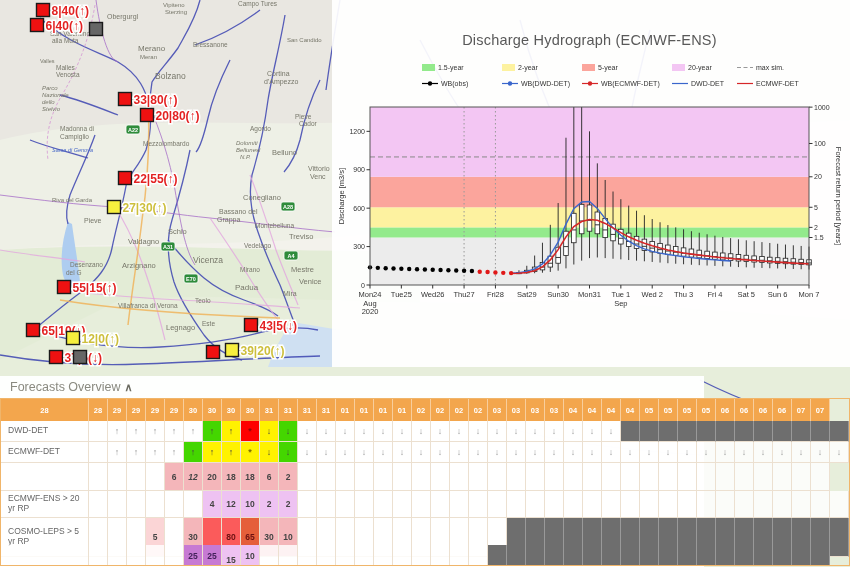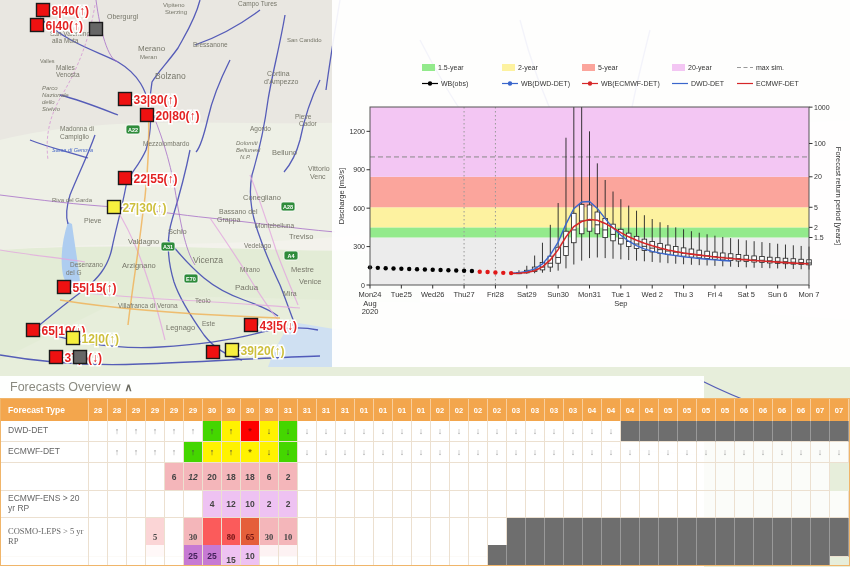--- a/index.html
+++ b/index.html
@@ -162,20 +162,21 @@
       <text x="64.5" y="361.5" class="mlabel" fill="#e32222">37|5(↓)</text>
       <rect x="73.5" y="350.5" width="13" height="13" fill="#666666" stroke="#1a1a1a" stroke-width="1.4"></rect>
       <rect x="244.5" y="318.5" width="13" height="13" fill="#ee1111" stroke="#1a1a1a" stroke-width="1.4"></rect>
       <text x="259.5" y="329.5" class="mlabel" fill="#e32222">43|5(↓)</text>
       <rect x="206.5" y="345.5" width="13" height="13" fill="#ee1111" stroke="#1a1a1a" stroke-width="1.4"></rect>
       <rect x="225.5" y="343.5" width="13" height="13" fill="#f6ef3e" stroke="#1a1a1a" stroke-width="1.4"></rect>
       <text x="240.5" y="354.5" class="mlabel" fill="#cdbf3c">39|20(↑)</text>
     </svg>
 
   <div id="chart-panel">
+    <div id="chart-title">Discharge Hydrograph (ECMWF-ENS)</div>
     <svg id="chart-svg" width="515" height="367">
         <rect x="38" y="237.4906474820144" width="439" height="47.509352517985604" fill="#ececec"></rect>
         <rect x="38" y="227.37410071942446" width="439" height="10.116546762589934" fill="#93ea8c"></rect>
         <rect x="38" y="207.26906474820146" width="439" height="20.105035971223003" fill="#fdf2a0"></rect>
         <rect x="38" y="176.79136690647482" width="439" height="30.477697841726638" fill="#fba59c"></rect>
         <rect x="38" y="107" width="439" height="69.79136690647482" fill="#f3c6f3"></rect>
         <line x1="132.07142857142856" y1="107" x2="132.07142857142856" y2="285" stroke="#999" stroke-width="1" stroke-dasharray="1.5,2.5"></line>
         <line x1="163.42857142857144" y1="107" x2="163.42857142857144" y2="285" stroke="#999" stroke-width="1" stroke-dasharray="1.5,2.5"></line>
         <line x1="38" y1="156.94244604316546" x2="477" y2="156.94244604316546" stroke="#888" stroke-width="1" stroke-dasharray="5,3"></line>
         <line x1="186.94642857142858" y1="270.27338129496405" x2="186.94642857142858" y2="274.1151079136691" stroke="#222" stroke-width="0.9"></line>
@@ -393,21 +394,20 @@
         <text x="424" y="86" font-size="7" fill="#333">ECMWF-DET</text>
       </svg>
   </div>
 
   <div id="forecast-section">
     <div id="fo-header">
       <span>Forecasts Overview</span><span class="caret">∧</span>
     </div>
     <div id="ftable">
         <div class="frow" style="height: 22px;">
-          <div class="hcell hlabel">Forecast Type</div>
           <div class="hcell">28</div>
           <div class="hcell">28</div>
           <div class="hcell">29</div>
           <div class="hcell">29</div>
           <div class="hcell">29</div>
           <div class="hcell">29</div>
           <div class="hcell">30</div>
           <div class="hcell">30</div>
           <div class="hcell">30</div>
           <div class="hcell">30</div>
@@ -762,21 +762,21 @@
           <div class="cell"></div>
           <div class="cell"></div>
           <div class="cell"></div>
           <div class="cell"></div>
           <div class="cell"></div>
           <div class="cell"></div>
           <div class="cell"></div>
           <div class="cell"></div>
           <div class="cell"></div>
         </div>
-        <div class="frow" style="height: 27px; font-family: Liberation Serif, serif;">
+        <div class="frow" style="height: 27px;">
           <div class="cell rlabel">COSMO-LEPS &gt; 5 yr RP</div>
           <div class="cell"></div>
           <div class="cell"></div>
           <div class="cell"></div>
           <div class="cell" style="background: rgb(251, 213, 214);">
             <span class="num" style="color: rgb(68, 68, 68);">5</span>
           </div>
           <div class="cell"></div>
           <div class="cell" style="background: rgb(244, 182, 186);">
             <span class="num" style="color: rgb(68, 68, 68);">30</span>

